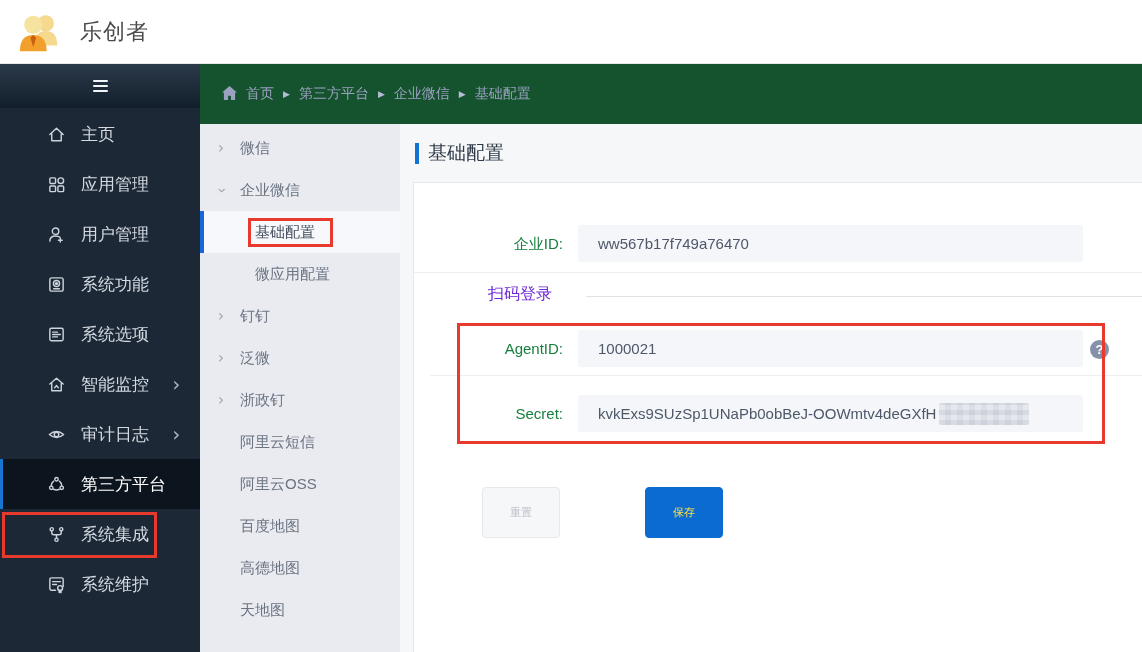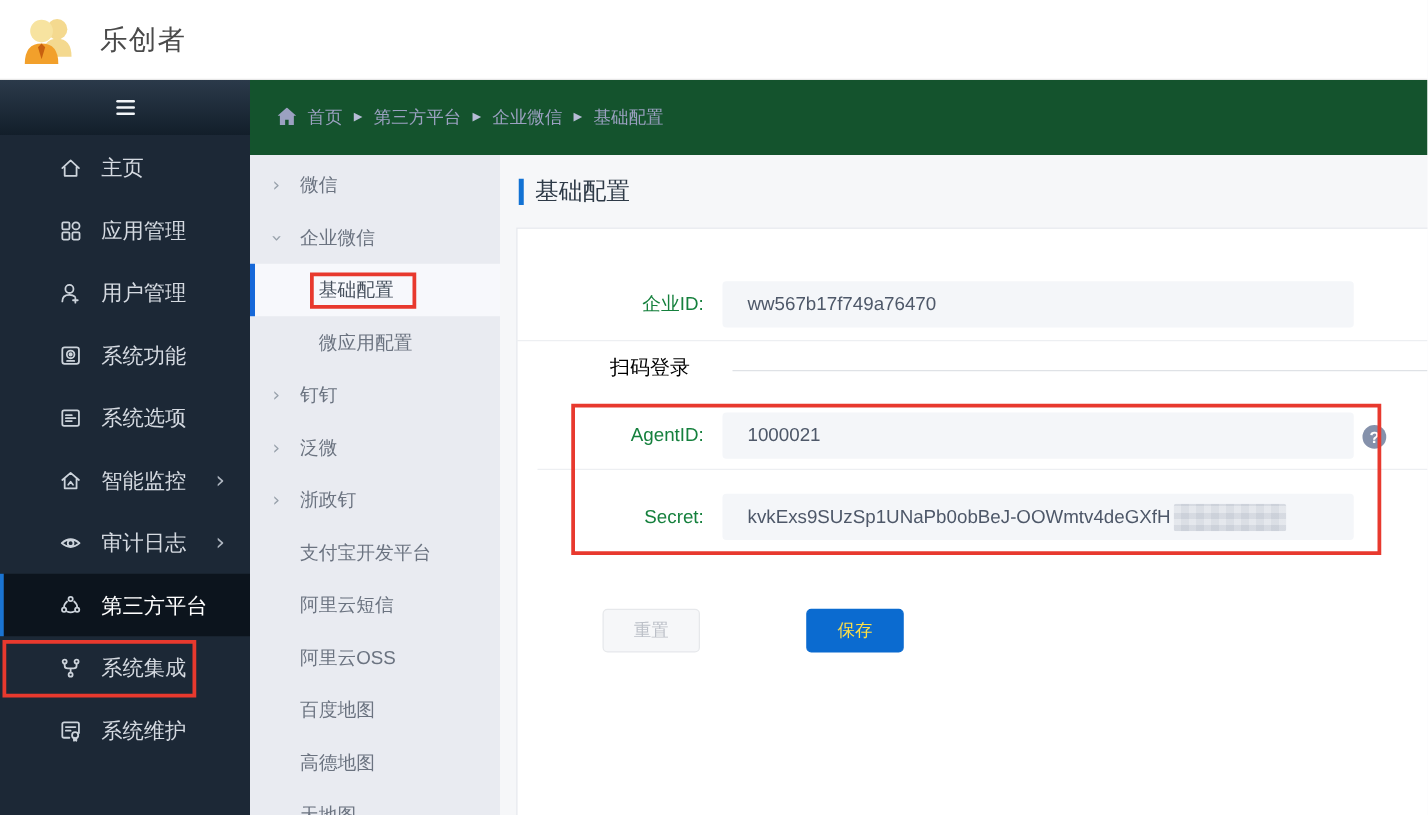--- a/index.html
+++ b/index.html
@@ -96,41 +96,41 @@
     text-align:right; font-size:15px; color:#15803d;
   }
   .f-input {
     position:absolute; left:178px; width:505px; height:37px; line-height:37px;
     background:#f4f6f9; border:none; border-radius:3px; padding-left:20px;
     font-size:15px; color:#4e5869; font-family:"Liberation Sans","DejaVu Sans",sans-serif;
   }
   .row-divider { position:absolute; right:0; height:1px; background:#edeff2; }
 
   .section-title {
-    position:absolute; left:88px; top:160px; font-size:16px; color:#000000;
+    position:absolute; left:88px; top:160px; font-size:16px; color:#6d28d9;
   }
   .section-line { position:absolute; left:186px; right:0; top:172px; height:1px; background:#dfe2e6; }
 
   .help-icon {
     position:absolute; left:690px; top:216px; width:19px; height:19px; border-radius:50%;
     background:#8591ab; color:#ffffff; font-size:13px; font-weight:bold;
     display:flex; align-items:center; justify-content:center; cursor:pointer;
   }
 
   .secret-wrap { display:flex; align-items:center; }
   .masked {
     display:inline-block; width:90px; height:22px; margin-left:3px; border-radius:2px;
     background:
       repeating-linear-gradient(0deg, rgba(205,210,219,.55) 0 5px, rgba(231,234,239,.55) 5px 10px),
       repeating-linear-gradient(90deg, #e2e5ea 0 6px, #ccd1d9 6px 12px);
   }
 
   .btn {
-    position:absolute; top:363px; width:78px; height:35px; border-radius:4px;
-    font-size:14px; display:flex; align-items:center; justify-content:center; cursor:pointer;
+    position:absolute; top:363px; width:78px; height:51px; border-radius:4px;
+    font-size:11px; display:flex; align-items:center; justify-content:center; cursor:pointer;
     font-family:"Liberation Sans","DejaVu Sans",sans-serif;
   }
   .btn-reset { left:82px; background:#f6f7f9; border:1px solid #e6e8eb; color:#bcc0c8; }
   .btn-save { left:245px; background:#0b6bd0; border:1px solid #0b6bd0; color:#fde047; }
 
   
   .anno { position:absolute; border:3px solid #e8392e; z-index:20; pointer-events:none; }
   .anno-1 { left:2px; top:512px; width:155px; height:46px; }
   .anno-2 { left:248px; top:218px; width:85px; height:29px; }
   .anno-3 { left:457px; top:323px; width:648px; height:121px; }
@@ -320,24 +320,20 @@
   <div class="sub-item">
     <span class="sub-chev">›</span>
     <span>泛微</span>
   </div>
 
   <div class="sub-item">
     <span class="sub-chev">›</span>
     <span>浙政钉</span>
   </div>
 
-  <div class="sub-item">
-    <span class="sub-chev"></span>
-    <span>支付宝开发平台</span>
-  </div>
 
   <div class="sub-item">
     <span class="sub-chev"></span>
     <span>阿里云短信</span>
   </div>
 
   <div class="sub-item">
     <span class="sub-chev"></span>
     <span>阿里云OSS</span>
   </div>

